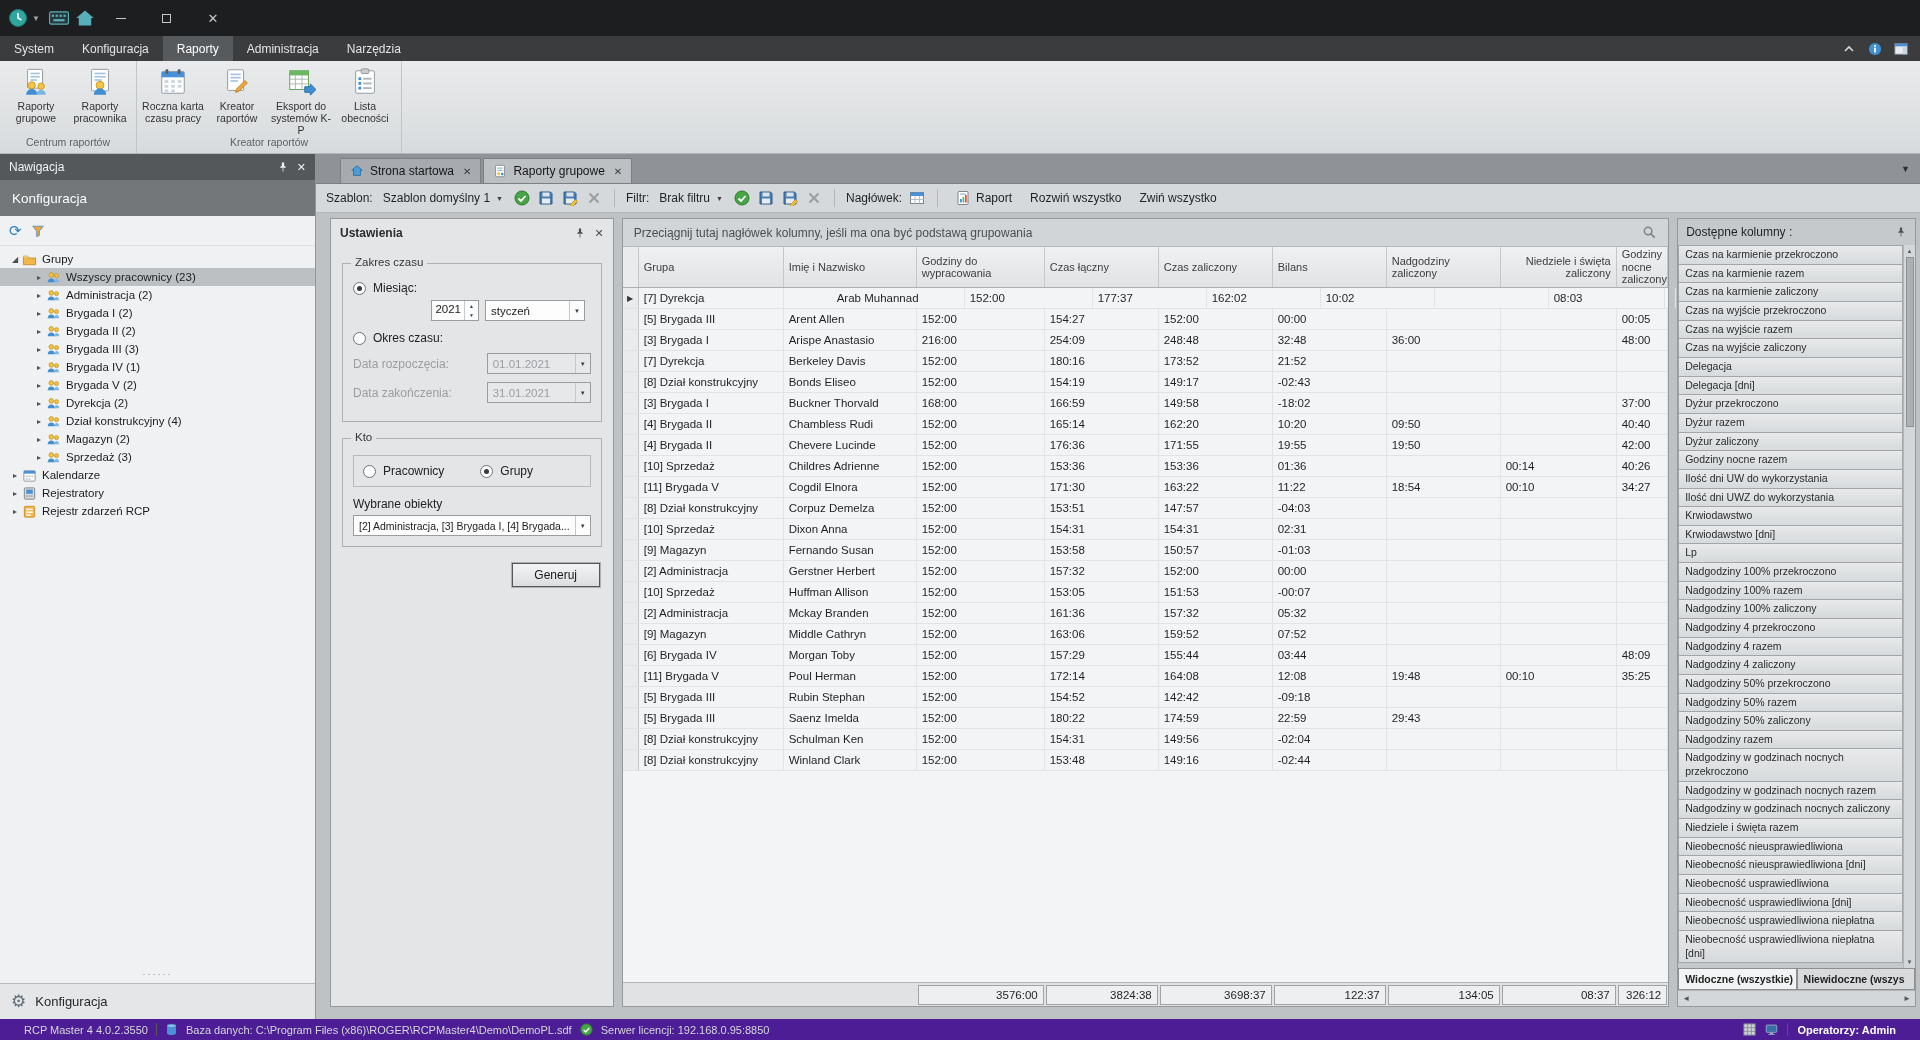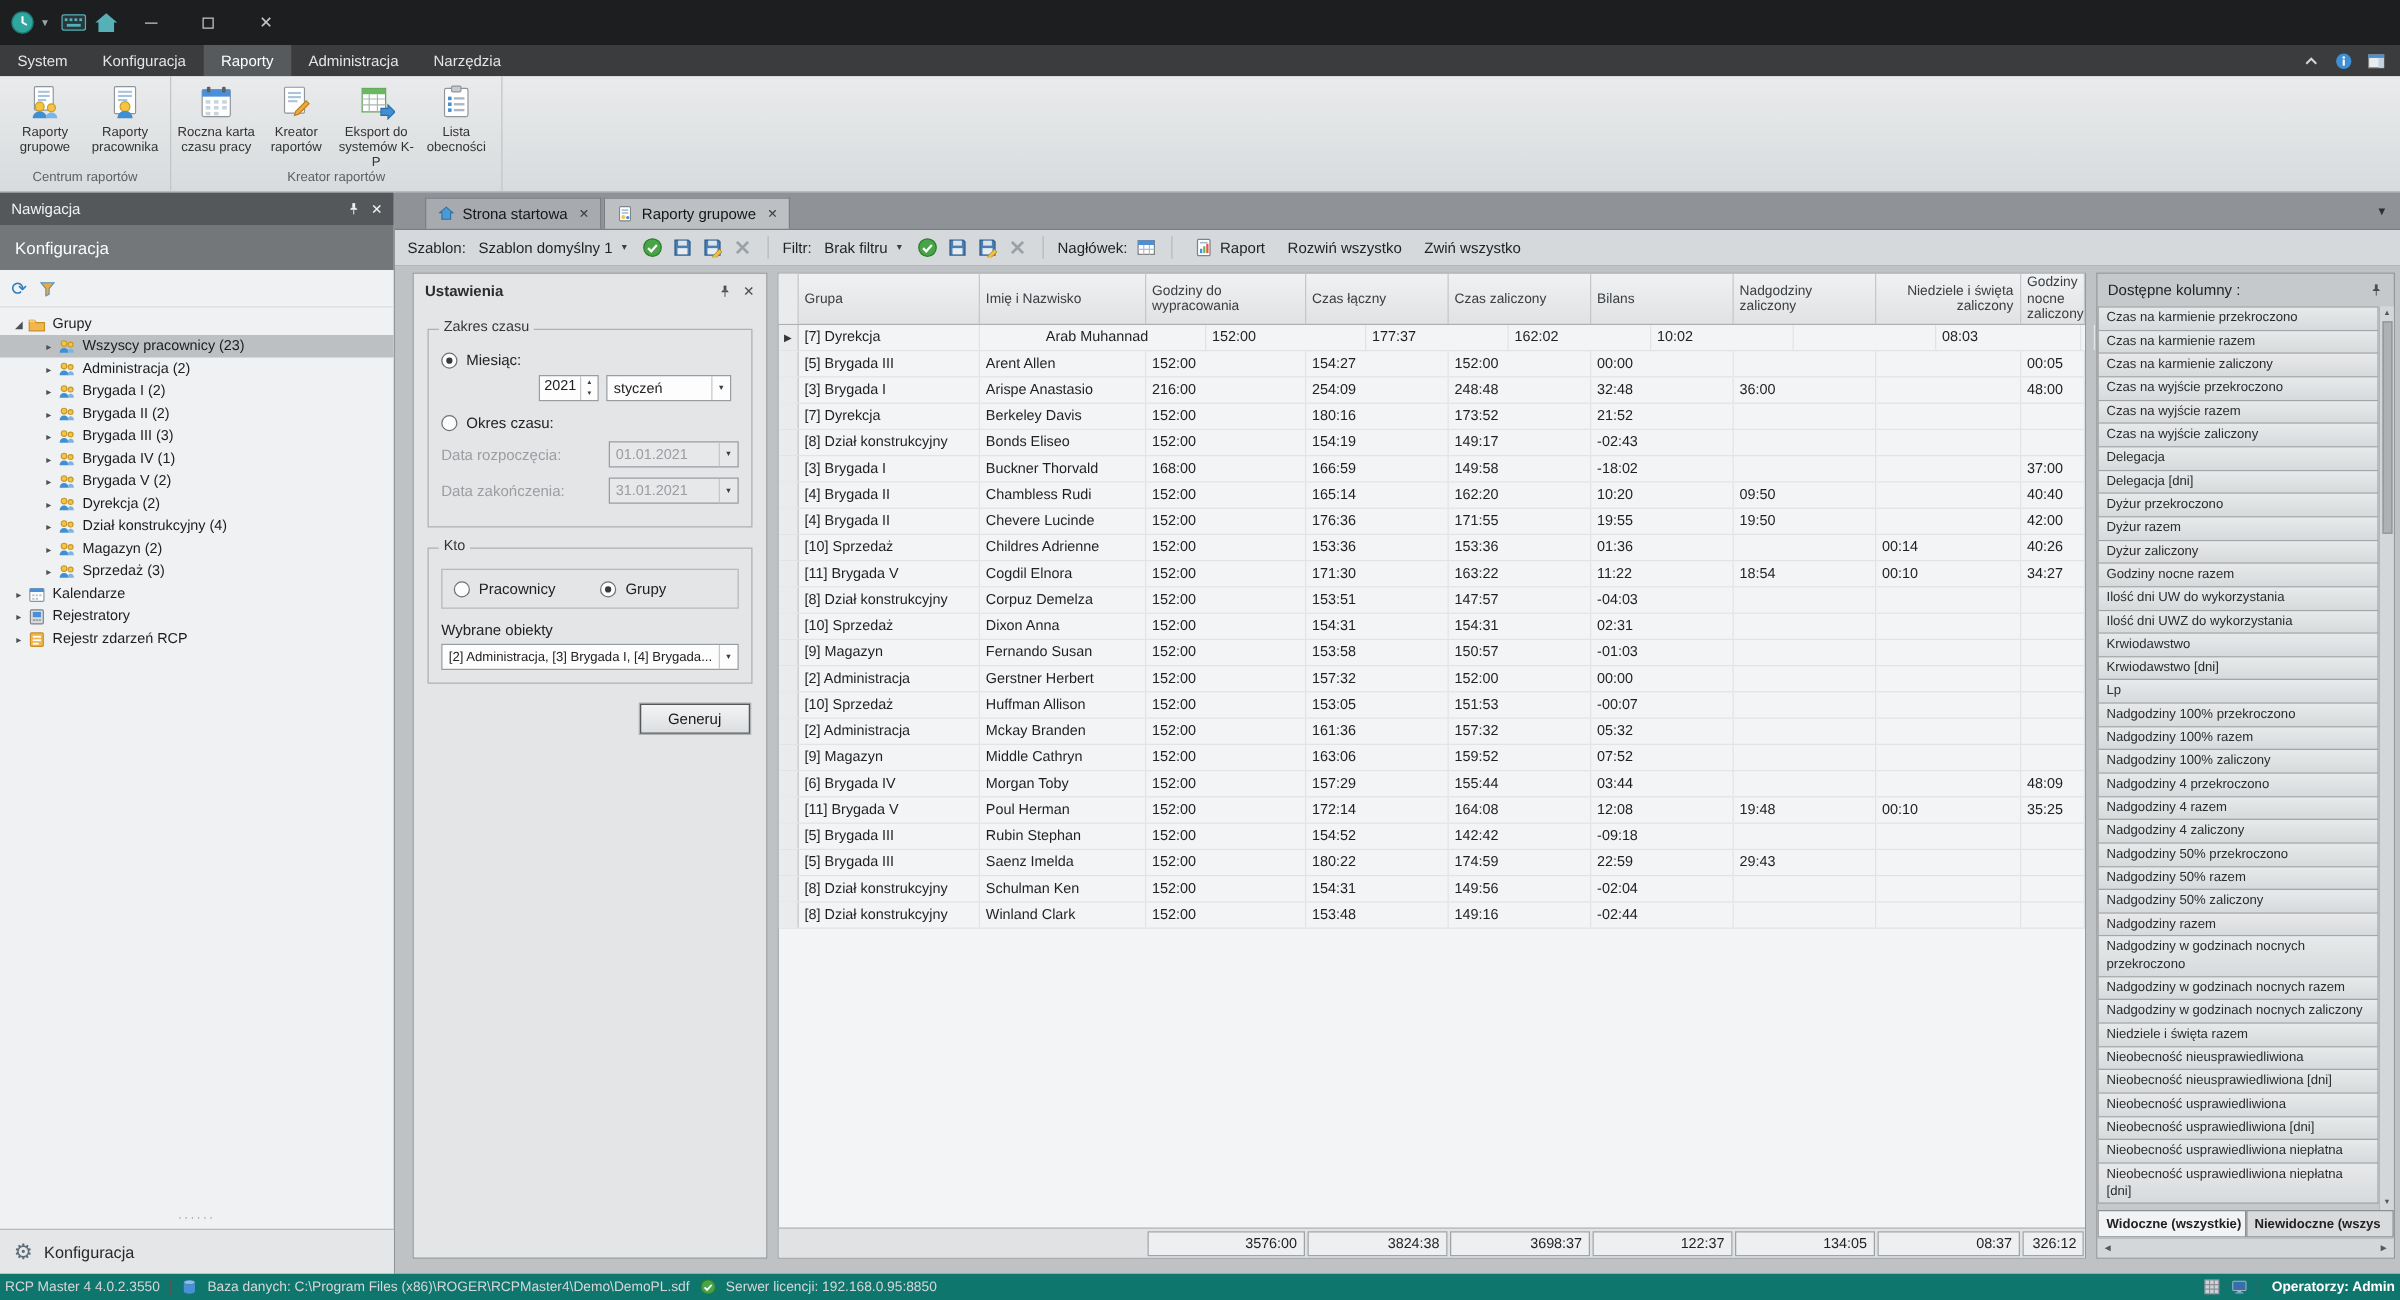--- a/index.html
+++ b/index.html
@@ -135,21 +135,21 @@
   .cp-vscroll { flex:0 0 12px; background:#d4d7d9; border-left:1px solid #b3b6b8; display:flex; flex-direction:column; align-items:center; }
   .cp-vscroll .arr { font-size:6px; color:#55585a; padding:3px 0; }
   .cp-thumb { width:8px; height:170px; background:#aeb1b4; border:1px solid #8f9294; }
   .cp-vfill { flex:1; }
   .cp-buttons { flex:0 0 22px; display:flex;font-weight:bold; }
   .cp-btn { flex:1; border:1px solid #8d9092; background:#d8dadc; font-size:10.5px; display:flex; align-items:center; padding:0 6px; white-space:nowrap; overflow:hidden; color:#222; }
   .cp-btn.active { background:#f2f3f4; }
   .cp-hscroll { flex:0 0 16px; background:#d4d7d9; border-top:1px solid #b3b6b8; display:flex; align-items:center; justify-content:space-between; padding:0 4px; font-size:8px; color:#55585a; }
 
   
-  .statusbar { flex:0 0 21px; background:#0f766e; color:#d5d7d9; display:flex; align-items:center; font-size:11px; padding:0 4px; gap:8px; white-space:nowrap; }
+  .statusbar { flex:0 0 21px; background:#4c1d95; color:#d5d7d9; display:flex; align-items:center; font-size:11px; padding:0 24px; gap:8px; white-space:nowrap; }
   .statusbar svg { width:13px; height:13px; }
   .sb-sep { width:1px; height:13px; background:#55585a; }
   .sb-right { margin-left:auto; display:flex; align-items:center; gap:9px; }
   .sb-bold { font-weight:bold; color:#ffffff; }
 </style>
 </head>
 <body>
 
 <div class="titlebar">
   <span class="svg-icon app-logo">
@@ -736,20 +736,29 @@
             </div>
           </div>
 
           <div class="generate-row">
             <div class="generate-btn">Generuj</div>
           </div>
         </div>
       </div>
 
       <div class="grid-area">
+        <div class="grid-hint">
+          <span>Przeciągnij tutaj nagłówek kolumny, jeśli ma ona być podstawą grupowania</span>
+          <span class="hint-search svg-icon">
+              <svg viewBox="0 0 16 16">
+                <circle cx="6.5" cy="6.5" r="4" fill="none" stroke="#7d8287" stroke-width="1.6"></circle>
+                <path d="M9.5 9.5l4 4" stroke="#7d8287" stroke-width="1.8"></path>
+              </svg>
+            </span>
+        </div>
         <div class="grid-header" id="grid-header">
             <div class="gh-cell row-gutter" style="flex: 0 0 16px; width: 16px;"></div>
             <div class="gh-cell" style="flex: 0 0 145px; width: 145px;">Grupa</div>
             <div class="gh-cell" style="flex: 0 0 133px; width: 133px;">Imię i Nazwisko</div>
             <div class="gh-cell" style="flex: 0 0 128px; width: 128px;">Godziny do wypracowania</div>
             <div class="gh-cell" style="flex: 0 0 114px; width: 114px;">Czas łączny</div>
             <div class="gh-cell" style="flex: 0 0 114px; width: 114px;">Czas zaliczony</div>
             <div class="gh-cell" style="flex: 0 0 114px; width: 114px;">Bilans</div>
             <div class="gh-cell" style="flex: 0 0 114px; width: 114px;">Nadgodziny zaliczony</div>
             <div class="gh-cell" style="flex: 0 0 116px; width: 116px; text-align: right;">Niedziele i święta zaliczony</div>

